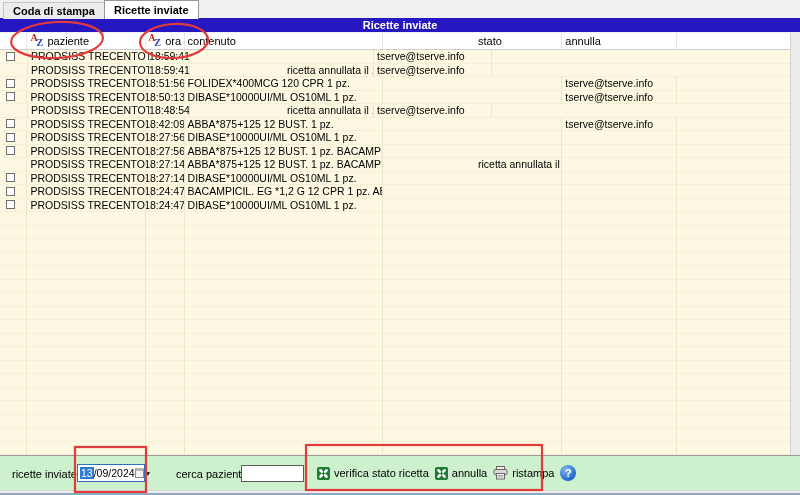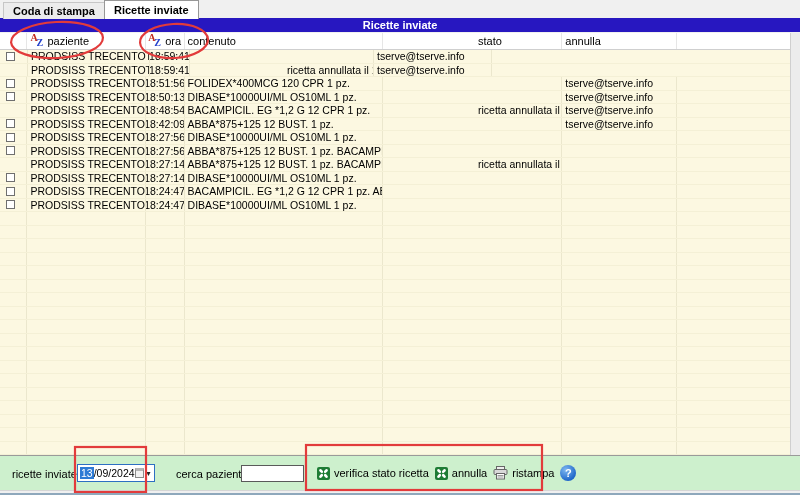--- a/index.html
+++ b/index.html
@@ -43,21 +43,21 @@
   .azicon .a { position:absolute; left:0; top:-3px; color:#c22a1e; font:bold 10px "Liberation Serif", serif; }
   .azicon .z { position:absolute; left:6px; top:2px; color:#2440cc; font:bold 10px "Liberation Serif", serif; }
   .vscroll { position:absolute; right:0; top:33px; width:10px; height:422px;
              background:#ececec; border-left:1px solid #cfcfcf; cursor:pointer; }
   
   .footer { position:absolute; left:0; top:455px; width:800px; height:35px; background:#cdf0cd;
             border-top:1px solid #9a9a9a; font-size:11px; color:#000; }
   .flabel { position:absolute; top:12px; white-space:nowrap; }
   .lab-date { left:12px; }
   .lab-search { left:176px; }
-  .datefield { position:absolute; left:77px; top:8px; width:78px; height:18px; background:#fff;
+  .datefield { position:absolute; left:77px; top:8px; width:68px; height:18px; background:#fff;
                border:1px solid #2d6fc2; display:flex; align-items:center; padding:0 2px;
                font-size:10.5px; cursor:text; }
   .datesel { background:#2d7ad4; color:#fff; padding:0 1px; }
   .calbtn { margin-left:auto; display:flex; align-items:center; gap:1px; cursor:pointer; }
   .calicon { width:9px; height:10px; border:1px solid #8a8a8a; background:#f2f2f2;
              border-top:3px solid #b5b5b5; }
   .caldrop { font-size:7px; color:#222; }
   .searchinput { position:absolute; left:241px; top:9px; width:63px; height:17px;
                  border:1px solid #5a5a5a; background:#fff; font-size:10.5px; padding:0 2px;
                  font-family:"Liberation Sans", sans-serif; }
@@ -153,21 +153,20 @@
     <div class="cell c4 f-nre">0300A4005090115</div>
     <div class="cell c5 f-stato"></div>
     <div class="cell c6 f-inviata">tserve@tserve.info</div>
     <div class="cell c7"></div>
   </div>
 
   <div class="row">
     <div class="cell c0"></div>
     <div class="cell c1 f-paziente">PRODSISS TRECENTOTRENTAS...</div>
     <div class="cell c2 f-ora">18:48:54</div>
-    <div class="cell c3 f-contenuto">BACAMPICIL. EG *1,2 G 12 CPR 1 pz.</div>
     <div class="cell c4 f-nre">0300A4005090114</div>
     <div class="cell c5 f-stato">ricetta annullata il 14...</div>
     <div class="cell c6 f-inviata">tserve@tserve.info</div>
     <div class="cell c7"></div>
   </div>
 
   <div class="row">
     <div class="cell c0">
             <span class="cb"></span>
           </div>

